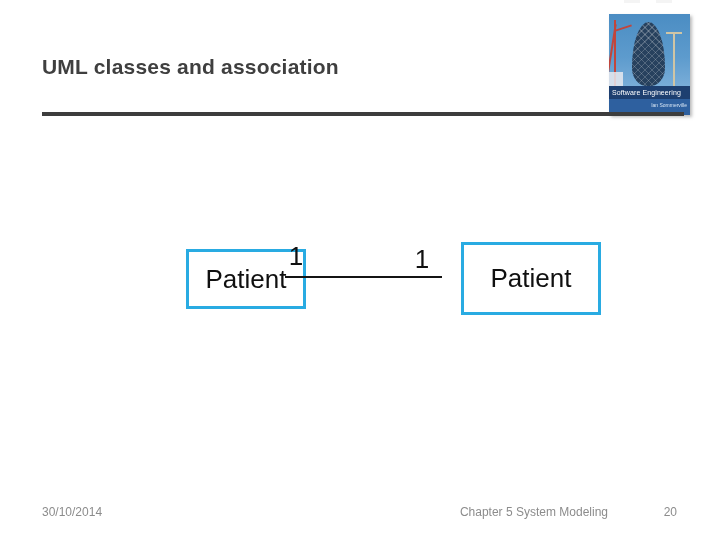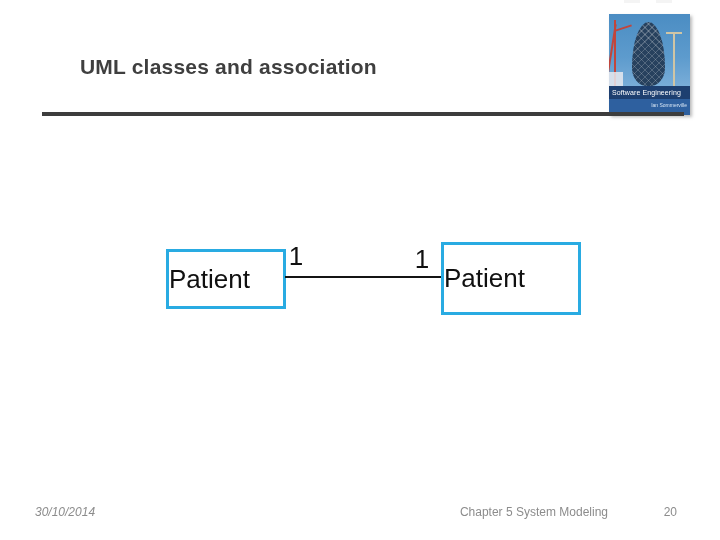--- a/index.html
+++ b/index.html
@@ -1,20 +1,20 @@
 <!DOCTYPE html>
 <html><head>
 <meta charset="utf-8">
 <style>
   html,body{margin:0;padding:0;background:#ffffff;}
   body{font-family:"Liberation Sans", sans-serif;}
   .slide{position:relative;width:720px;height:540px;background:#ffffff;overflow:hidden;}
 
   
-  .title{position:absolute;left:42px;top:55px;font-size:21px;font-weight:bold;color:#3f3f3f;letter-spacing:0.2px;margin-left:38px;}
+  .title{position:absolute;left:42px;top:55px;font-size:21px;font-weight:bold;color:#3f3f3f;letter-spacing:0.2px;}
   .rule{position:absolute;left:42px;top:112px;width:642px;height:4px;background:#3d3d3d;z-index:5;}
 
   
   .top-mark{position:absolute;top:0;width:16px;height:3px;background:#f4f4f4;}
   .top-mark.m1{left:624px;}
   .top-mark.m2{left:656px;}
 
   
   .logo{position:absolute;left:609px;top:14px;width:81px;height:101px;z-index:4;
         box-shadow:2px 2px 3px rgba(130,130,130,0.55);overflow:hidden;}
@@ -30,31 +30,31 @@
   .logo .crane-r{position:absolute;left:64px;top:18px;width:2px;height:54px;background:#cfc5a5;}
   .logo .crane-r-arm{position:absolute;left:57px;top:18px;width:16px;height:2px;background:#cfc5a5;}
   .logo .bldg{position:absolute;left:0;top:58px;width:14px;height:14px;background:rgba(232,233,238,0.85);}
   .logo .band1{position:absolute;left:0;right:0;bottom:16px;height:13px;background:#1d3f70;
         color:#ffffff;font-size:7px;line-height:13px;padding-left:3px;white-space:nowrap;letter-spacing:0.1px;}
   .logo .band2{position:absolute;left:0;right:0;bottom:0;height:16px;background:#2e609f;
         color:#d7e5f4;font-size:5px;text-align:right;padding:3px 3px 0 0;box-sizing:border-box;white-space:nowrap;}
 
   
   .uml-box{position:absolute;box-sizing:border-box;border:3px solid #29ABE2;background:#ffffff;
-        display:flex;align-items:center;justify-content:flex-start;color:#101010;font-size:26px;text-align:center;}
+        display:flex;align-items:center;justify-content:center;color:#101010;font-size:26px;text-align:center;margin-left:20px;}
   .box-patient{left:166px;top:249px;width:120px;height:60px;}
   .box-record{left:441px;top:242px;width:140px;height:73px;line-height:1.1;}
   .assoc-line{position:absolute;left:285px;top:276px;width:157px;height:2px;background:#141414;}
   .mult{position:absolute;width:16px;color:#101010;font-size:26px;text-align:center;}
   .mult-left{left:288px;top:241px;}
   .mult-right{left:414px;top:244px;}
 
   
   .footer-text{position:absolute;top:505px;font-size:12px;color:#8c8c8c;}
-  .f-date{left:35px;font-style:italic;}
+  .f-date{left:42px;}
   .f-chapter{left:0;width:608px;text-align:right;}
   .f-page{right:43px;}
 </style>
 </head>
 <body>
 
 <div class="slide">
 
   <div class="top-mark m1"></div>
   <div class="top-mark m2"></div>

